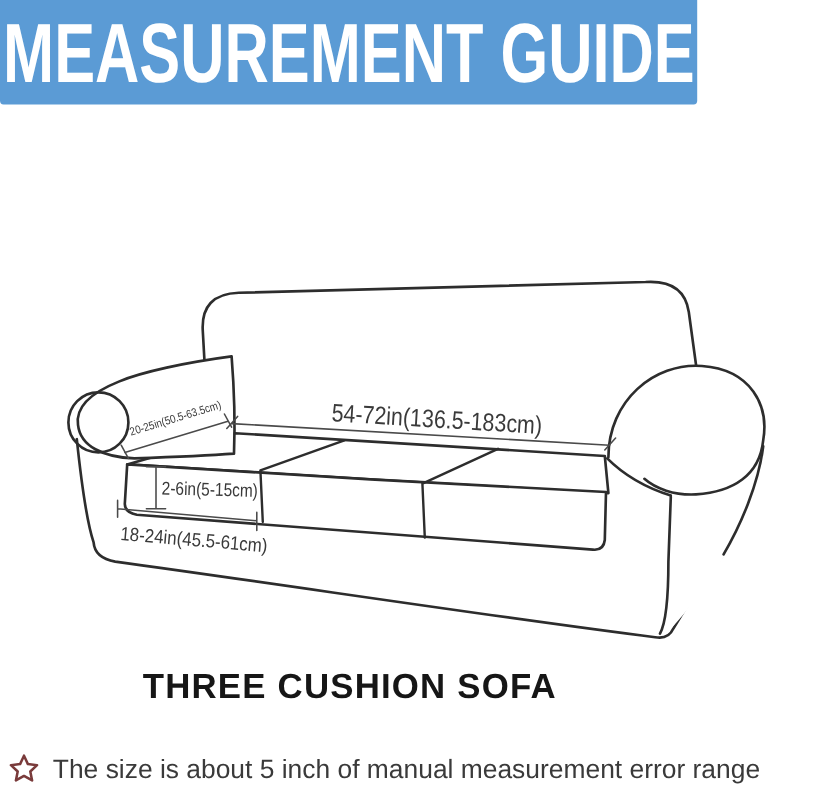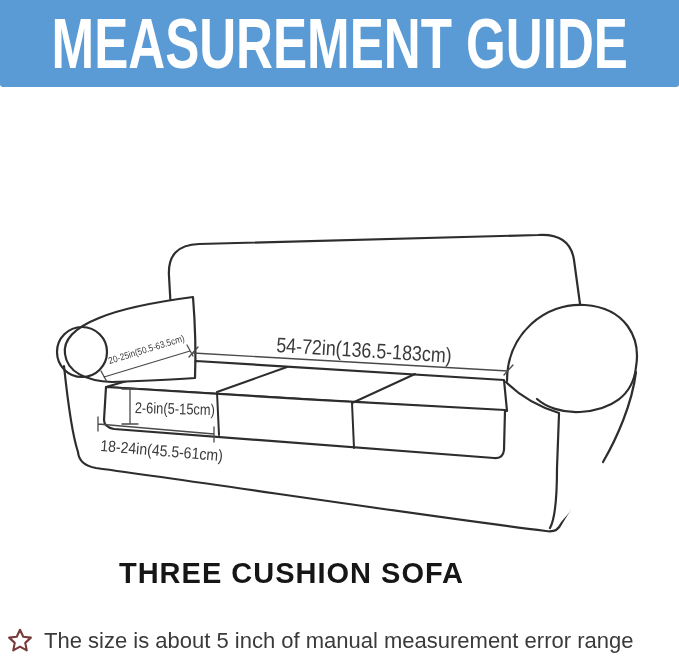--- a/index.html
+++ b/index.html
@@ -1,21 +1,21 @@
 <!DOCTYPE html>
 <html><head>
 <meta charset="utf-8">
 <style>
   * { margin: 0; padding: 0; box-sizing: border-box; }
   html, body { width: 679px; height: 665px; background: #ffffff; overflow: hidden; }
   body { position: relative; font-family: "Liberation Sans", sans-serif; }
 
   
   .banner {
-    position: absolute; left: 0; top: 0; width: 679px; height: 87px;
+    position: absolute; left: 0; top: 0; width: 581px; height: 87px;
     background: #5B9BD5; border-radius: 0 0 3px 3px;
     display: flex; align-items: center; justify-content: center;
   }
   .banner .title {
     color: #ffffff; font-weight: 700; font-size: 70px; line-height: 1;
     white-space: nowrap; transform: scaleX(0.73); transform-origin: center;
     letter-spacing: 0px;
   }
 
   

